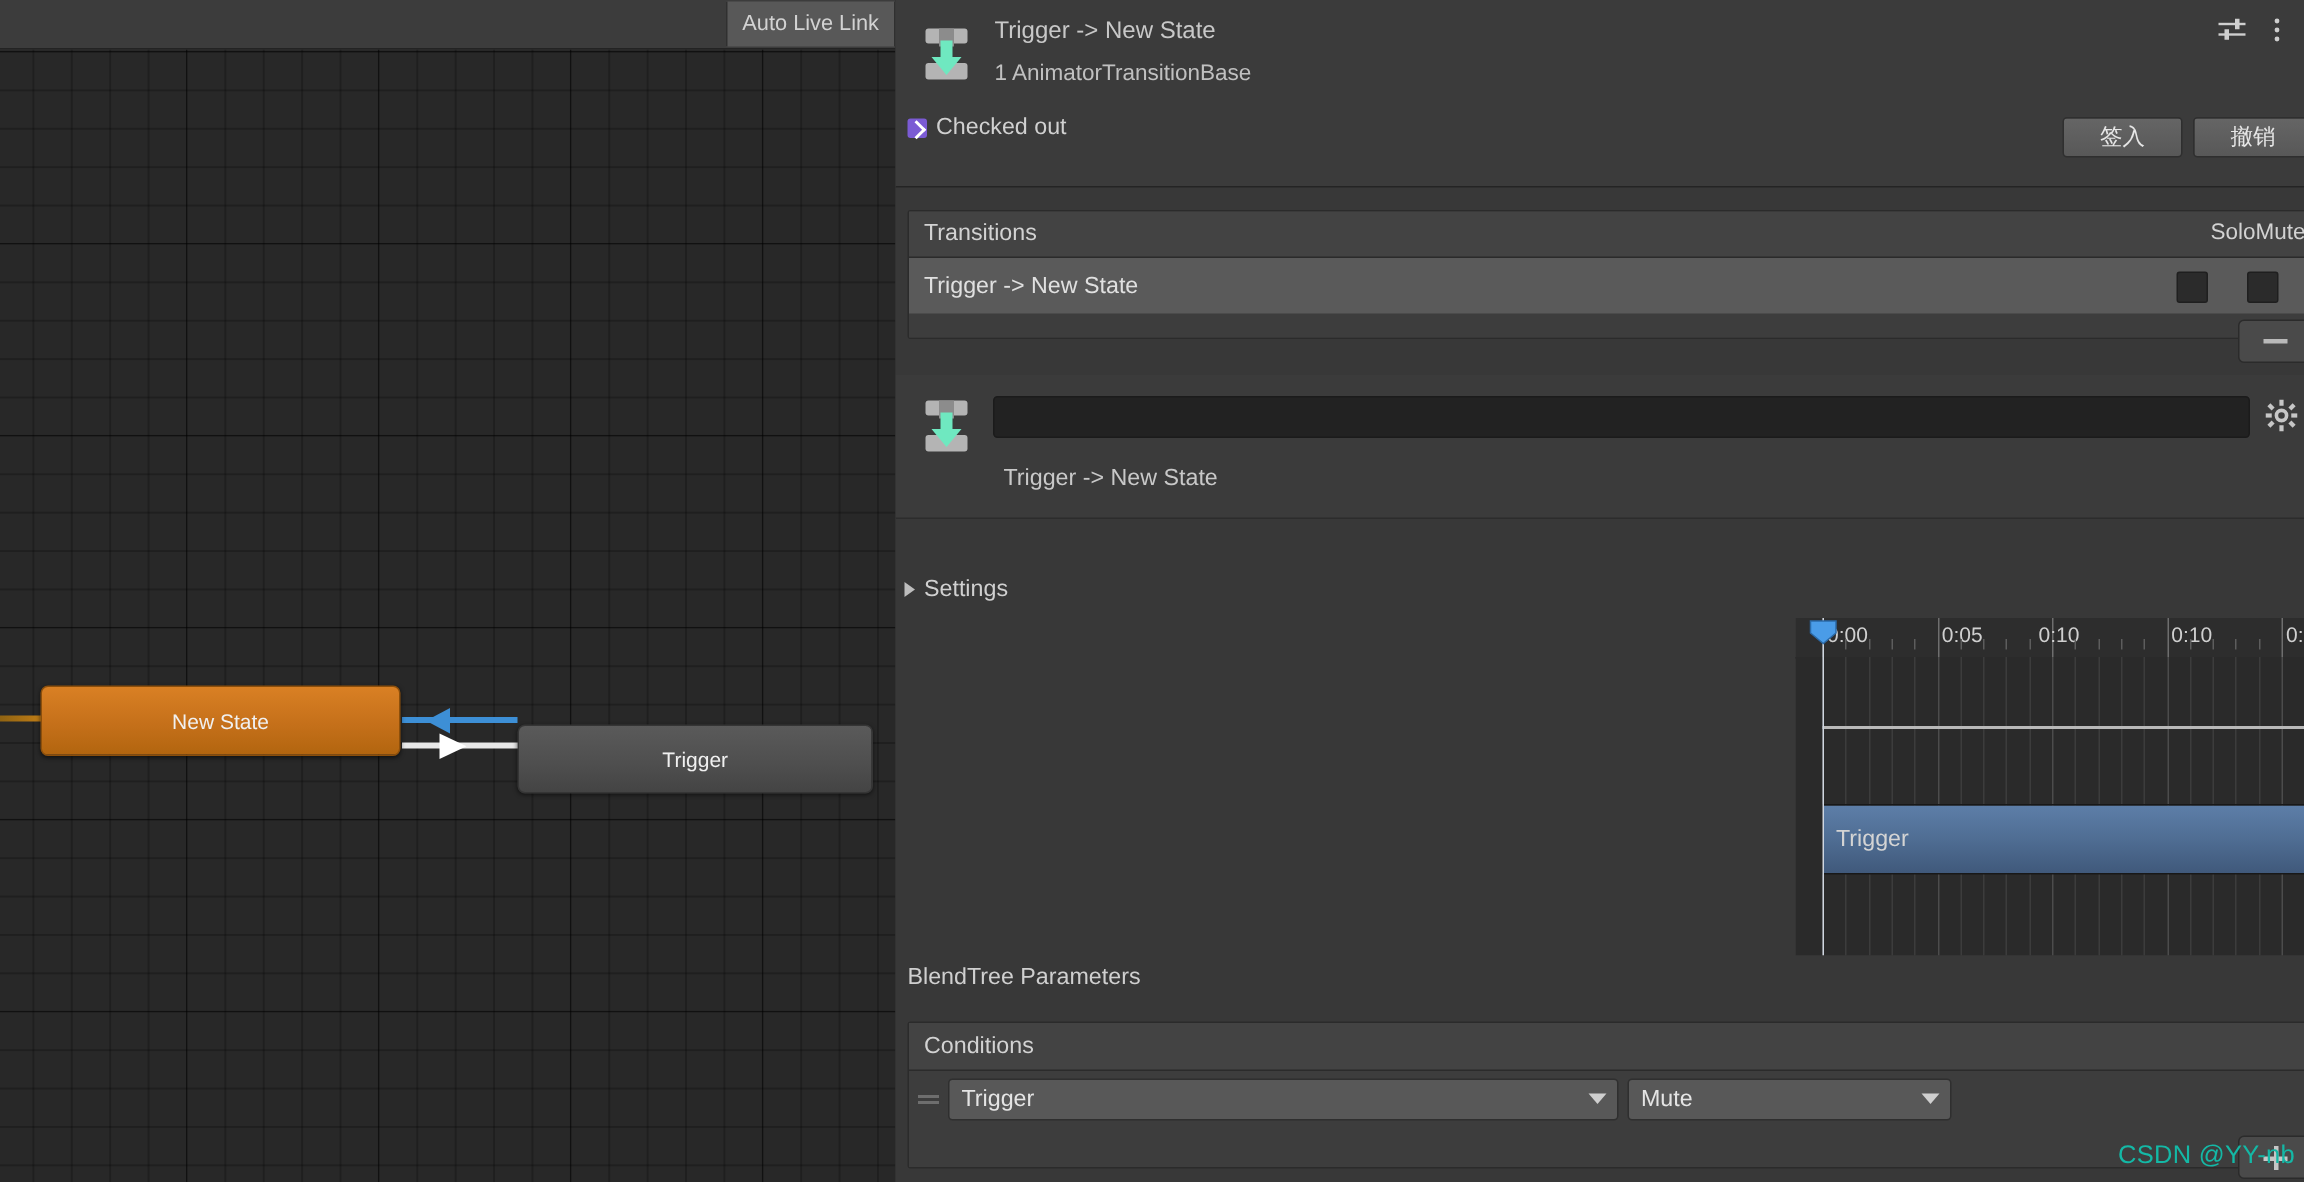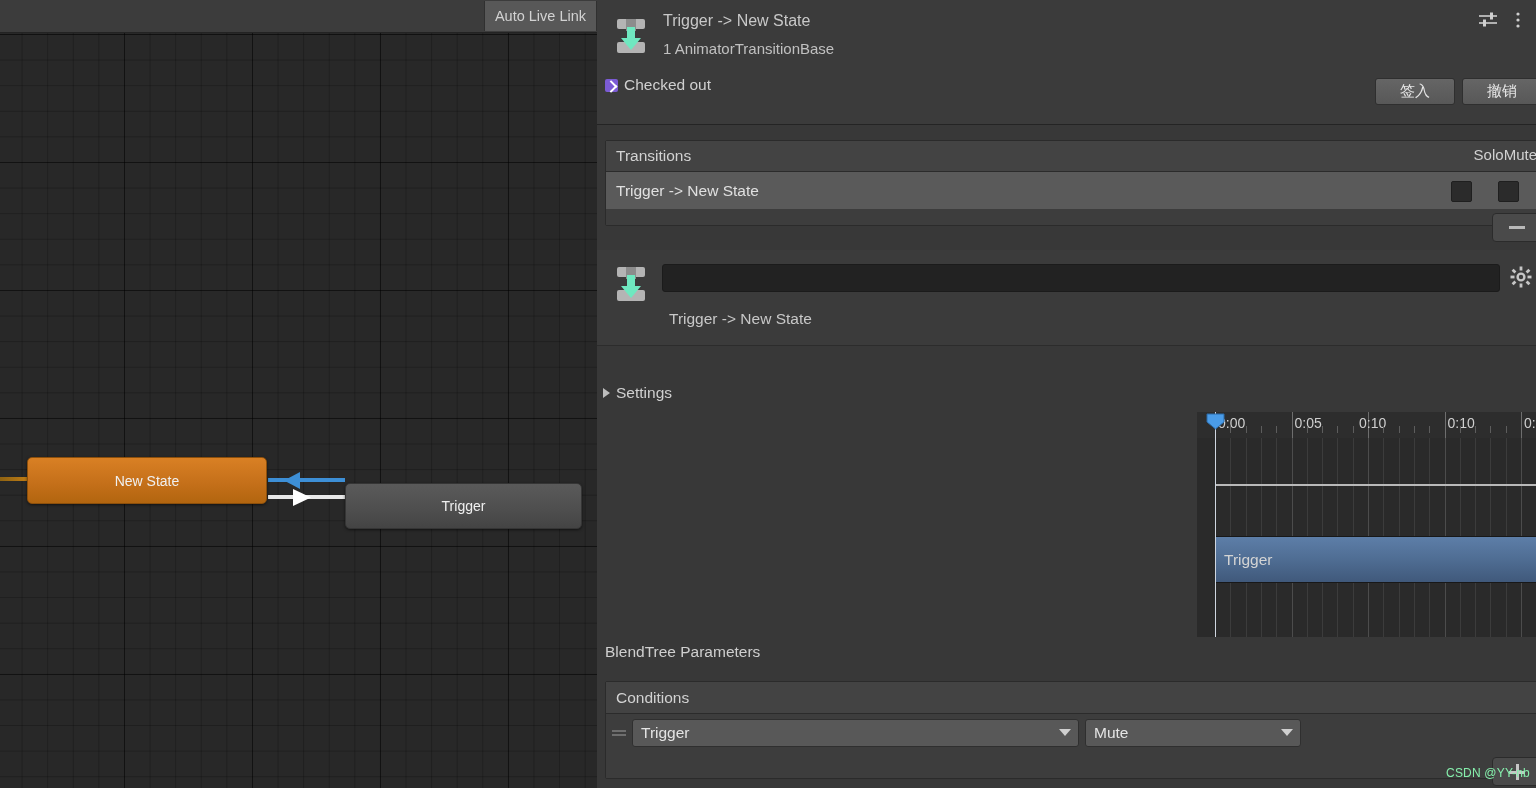--- a/index.html
+++ b/index.html
@@ -194,21 +194,21 @@
     position:absolute;right:-6px;top:757px;width:48px;height:27px;
     background:#4a4a4a;border:1px solid #2b2b2b;border-radius:4px;
     display:flex;align-items:center;justify-content:center;
   }
   .plus-btn b{position:relative;display:block;width:16px;height:16px;}
   .plus-btn b:before,.plus-btn b:after{content:"";position:absolute;background:#c6c6c6;}
   .plus-btn b:before{left:0;top:7px;width:16px;height:3px;}
   .plus-btn b:after{left:7px;top:0;width:3px;height:16px;}
 
   .watermark{
-    position:absolute;right:6px;bottom:8px;font-size:12px;color:#86efac;
+    position:absolute;right:6px;bottom:8px;font-size:17px;color:#14b8a6;
     letter-spacing:.2px;z-index:20;
   }
 </style>
 </head>
 <body>
 
 <div class="root">
 
   <div class="left">
     <div class="graph-grid"></div>

